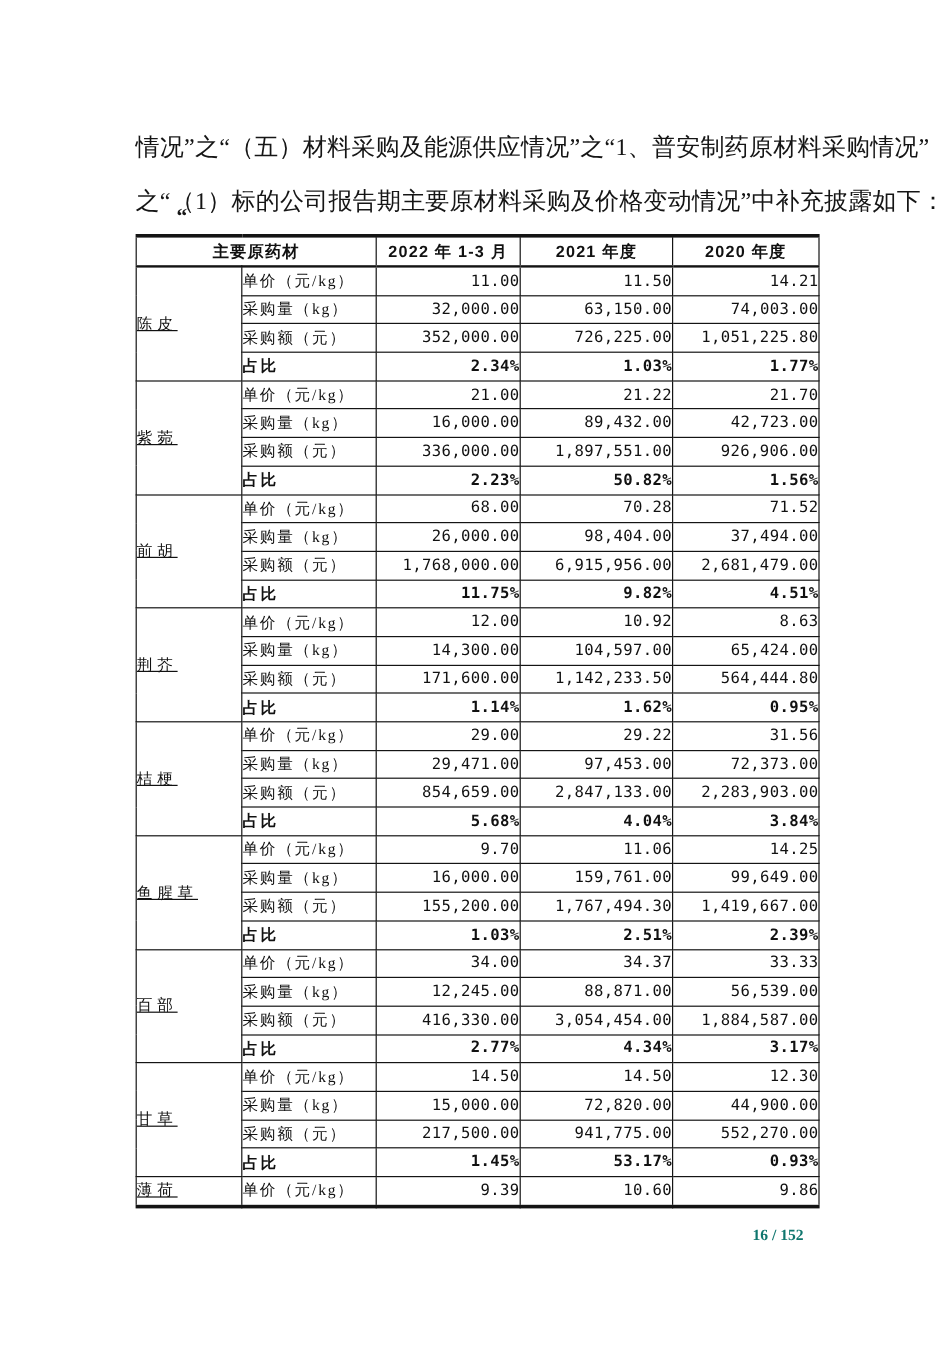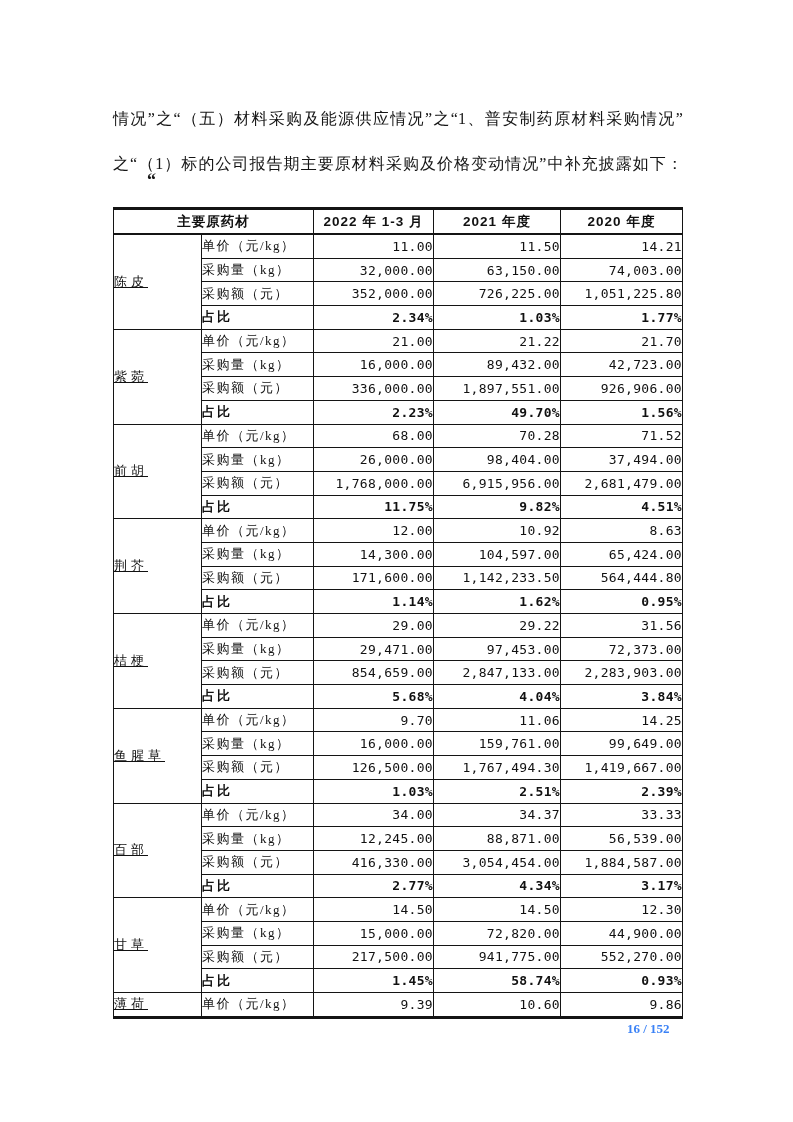--- a/index.html
+++ b/index.html
@@ -13,42 +13,42 @@
     height: 1122px;
     background: #ffffff;
     color: #111111;
     font-family: "Liberation Serif", "DejaVu Serif", serif;
     overflow: hidden;
   }
   .para-line {
     position: absolute;
     left: 113px;
     width: 570px;
-    font-size: 16px;
+    font-size: 20px;
     line-height: 22px;
     color: #151515;
     text-align: justify;
     text-align-last: justify;
     white-space: nowrap;
     letter-spacing: 0.2px;
   }
   #para-line-1 { top: 92px; }
   #para-line-2 { top: 137px; }
   #open-quote {
     position: absolute;
     left: 147px;
     top: 170px;
     font-size: 18px;
     font-weight: bold;
     color: #151515;
   }
   table.data-table {
     position: absolute;
     left: 113px;
-    top: 207px;
+    top: 195px;
     width: 569px;
     border-collapse: collapse;
     table-layout: fixed;
     border-top: 3px solid #141414;
     border-bottom: 3px solid #141414;
     padding-left: 26px;
   }
   .data-table th, .data-table td {
     border: 1px solid #141414;
     padding: 0;
@@ -86,21 +86,21 @@
   }
   tr.ratio-row .label-cell { font-weight: bold; letter-spacing: 2px; }
   tr.ratio-row .num-cell { font-weight: bold; margin-top: 28px; }
   #page-number {
     position: absolute;
     left: 627px;
     top: 1021px;
     font-size: 13px;
     font-weight: bold;
     font-family: "Liberation Serif", "DejaVu Serif", serif;
-    color: #3b82f6;
+    color: #0f766e;
   }
 </style>
 </head>
 <body>
 
 <div id="page">
 
   <p class="para-line" id="para-line-1">情况”之“（五）材料采购及能源供应情况”之“1、普安制药原材料采购情况”</p>
 
   <p class="para-line" id="para-line-2">之“（1）标的公司报告期主要原材料采购及价格变动情况”中补充披露如下：</p>
@@ -164,21 +164,21 @@
         </tr>
         <tr>
           <td class="label-cell">采购额（元）</td>
           <td class="num-cell">336,000.00</td>
           <td class="num-cell">1,897,551.00</td>
           <td class="num-cell">926,906.00</td>
         </tr>
         <tr class="ratio-row">
           <td class="label-cell">占比</td>
           <td class="num-cell">2.23%</td>
-          <td class="num-cell">49.70%</td>
+          <td class="num-cell">50.82%</td>
           <td class="num-cell">1.56%</td>
         </tr>
         <tr>
           <td class="name-cell" rowspan="4">前胡</td>
           <td class="label-cell">单价（元/kg）</td>
           <td class="num-cell">68.00</td>
           <td class="num-cell">70.28</td>
           <td class="num-cell">71.52</td>
         </tr>
         <tr>
@@ -257,21 +257,21 @@
           <td class="num-cell">14.25</td>
         </tr>
         <tr>
           <td class="label-cell">采购量（kg）</td>
           <td class="num-cell">16,000.00</td>
           <td class="num-cell">159,761.00</td>
           <td class="num-cell">99,649.00</td>
         </tr>
         <tr>
           <td class="label-cell">采购额（元）</td>
-          <td class="num-cell">126,500.00</td>
+          <td class="num-cell">155,200.00</td>
           <td class="num-cell">1,767,494.30</td>
           <td class="num-cell">1,419,667.00</td>
         </tr>
         <tr class="ratio-row">
           <td class="label-cell">占比</td>
           <td class="num-cell">1.03%</td>
           <td class="num-cell">2.51%</td>
           <td class="num-cell">2.39%</td>
         </tr>
         <tr>
@@ -314,21 +314,21 @@
         </tr>
         <tr>
           <td class="label-cell">采购额（元）</td>
           <td class="num-cell">217,500.00</td>
           <td class="num-cell">941,775.00</td>
           <td class="num-cell">552,270.00</td>
         </tr>
         <tr class="ratio-row">
           <td class="label-cell">占比</td>
           <td class="num-cell">1.45%</td>
-          <td class="num-cell">58.74%</td>
+          <td class="num-cell">53.17%</td>
           <td class="num-cell">0.93%</td>
         </tr>
         <tr>
           <td class="name-cell">薄荷</td>
           <td class="label-cell">单价（元/kg）</td>
           <td class="num-cell">9.39</td>
           <td class="num-cell">10.60</td>
           <td class="num-cell">9.86</td>
         </tr>
       </tbody>

